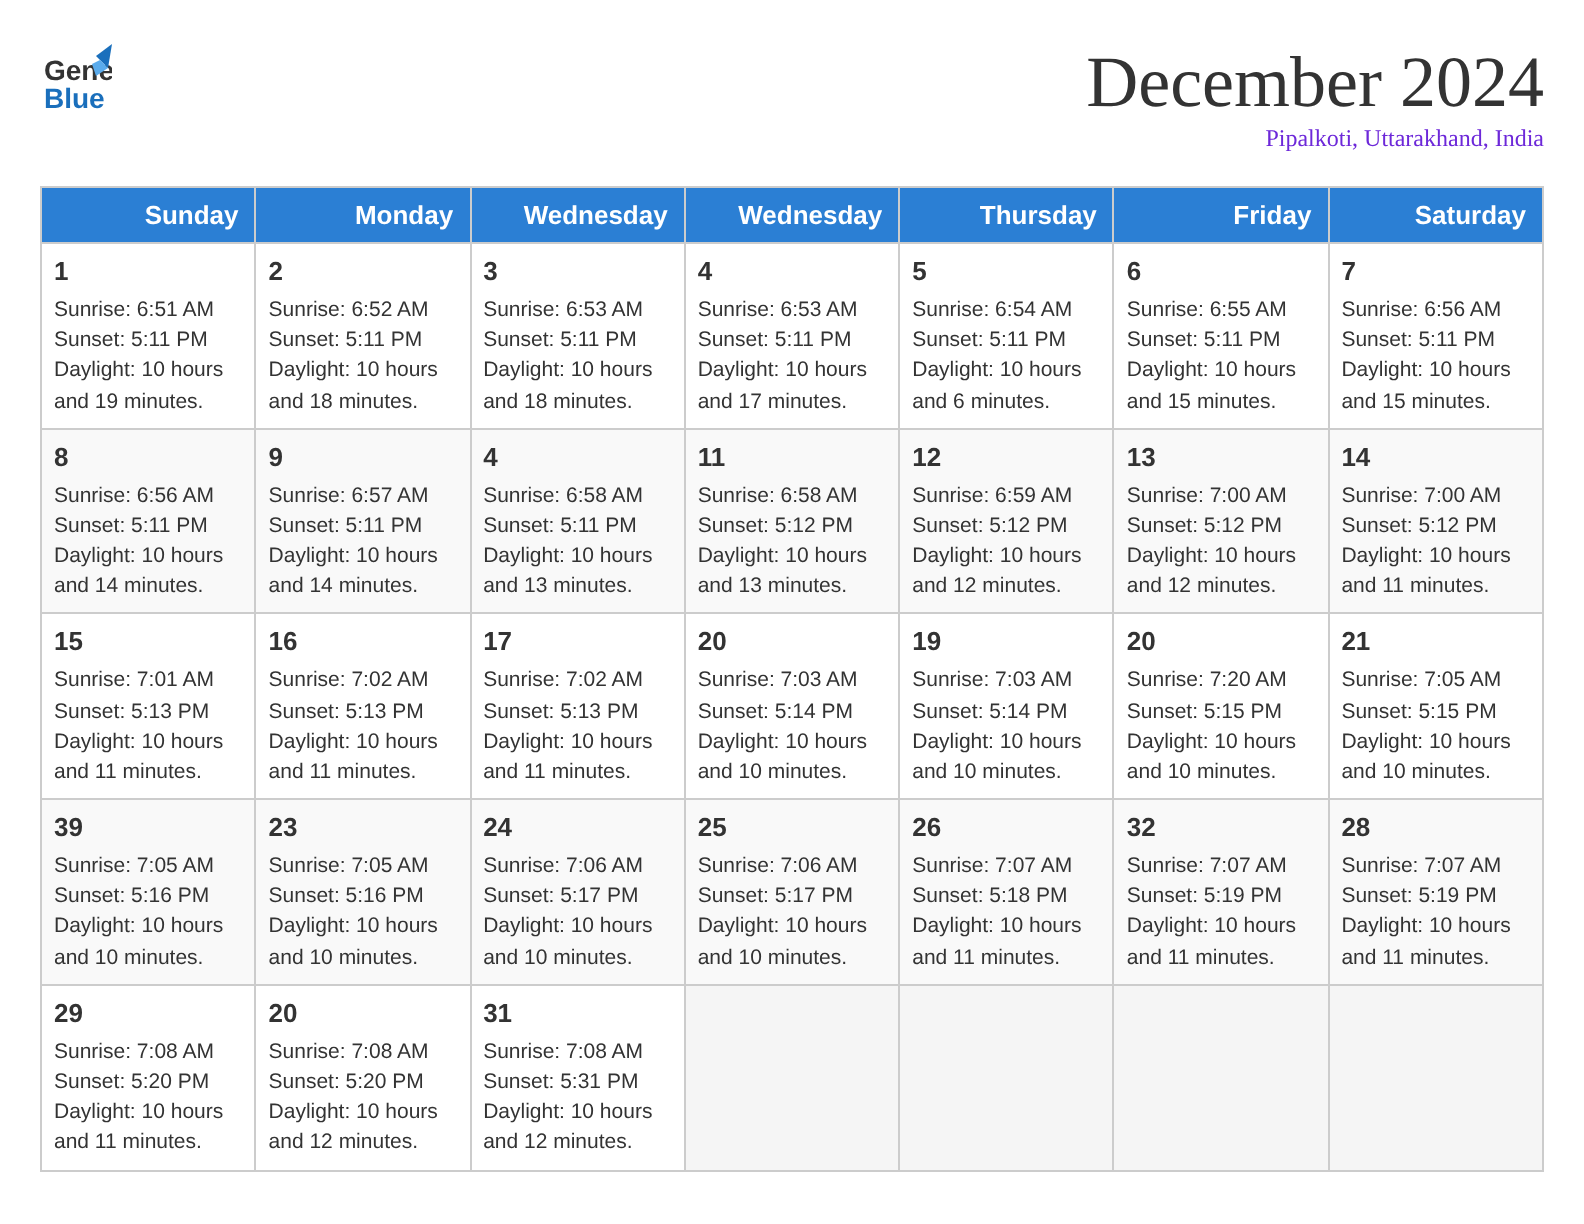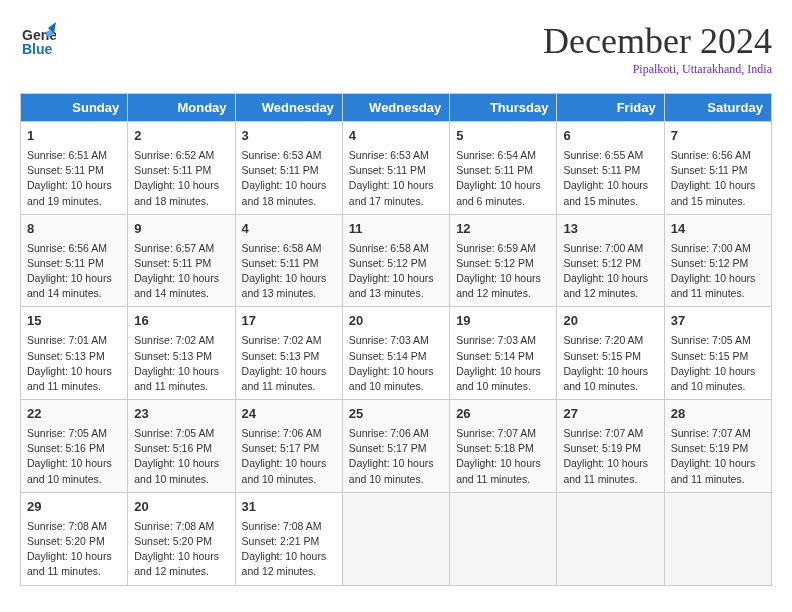--- a/index.html
+++ b/index.html
@@ -227,29 +227,29 @@
         <span>Sunset: 5:14 PM</span><br>
         <span>Daylight: 10 hours and 10 minutes.</span>
       </td>
         <td>
         <span class="day-number">20</span>
         <span>Sunrise: 7:20 AM</span><br>
         <span>Sunset: 5:15 PM</span><br>
         <span>Daylight: 10 hours and 10 minutes.</span>
       </td>
         <td>
-        <span class="day-number">37</span>
+        <span class="day-number">21</span>
         <span>Sunrise: 7:05 AM</span><br>
         <span>Sunset: 5:15 PM</span><br>
         <span>Daylight: 10 hours and 10 minutes.</span>
       </td>
       </tr>
       <tr>
         <td>
-        <span class="day-number">22</span>
+        <span class="day-number">39</span>
         <span>Sunrise: 7:05 AM</span><br>
         <span>Sunset: 5:16 PM</span><br>
         <span>Daylight: 10 hours and 10 minutes.</span>
       </td>
         <td>
         <span class="day-number">23</span>
         <span>Sunrise: 7:05 AM</span><br>
         <span>Sunset: 5:16 PM</span><br>
         <span>Daylight: 10 hours and 10 minutes.</span>
       </td>
@@ -265,21 +265,21 @@
         <span>Sunset: 5:17 PM</span><br>
         <span>Daylight: 10 hours and 10 minutes.</span>
       </td>
         <td>
         <span class="day-number">26</span>
         <span>Sunrise: 7:07 AM</span><br>
         <span>Sunset: 5:18 PM</span><br>
         <span>Daylight: 10 hours and 11 minutes.</span>
       </td>
         <td>
-        <span class="day-number">27</span>
+        <span class="day-number">32</span>
         <span>Sunrise: 7:07 AM</span><br>
         <span>Sunset: 5:19 PM</span><br>
         <span>Daylight: 10 hours and 11 minutes.</span>
       </td>
         <td>
         <span class="day-number">28</span>
         <span>Sunrise: 7:07 AM</span><br>
         <span>Sunset: 5:19 PM</span><br>
         <span>Daylight: 10 hours and 11 minutes.</span>
       </td>
@@ -293,21 +293,21 @@
       </td>
         <td>
         <span class="day-number">20</span>
         <span>Sunrise: 7:08 AM</span><br>
         <span>Sunset: 5:20 PM</span><br>
         <span>Daylight: 10 hours and 12 minutes.</span>
       </td>
         <td>
         <span class="day-number">31</span>
         <span>Sunrise: 7:08 AM</span><br>
-        <span>Sunset: 2:21 PM</span><br>
+        <span>Sunset: 5:31 PM</span><br>
         <span>Daylight: 10 hours and 12 minutes.</span>
       </td>
         <td class="empty"></td>
         <td class="empty"></td>
         <td class="empty"></td>
         <td class="empty"></td>
       </tr>
     </tbody>
 </table>
 

